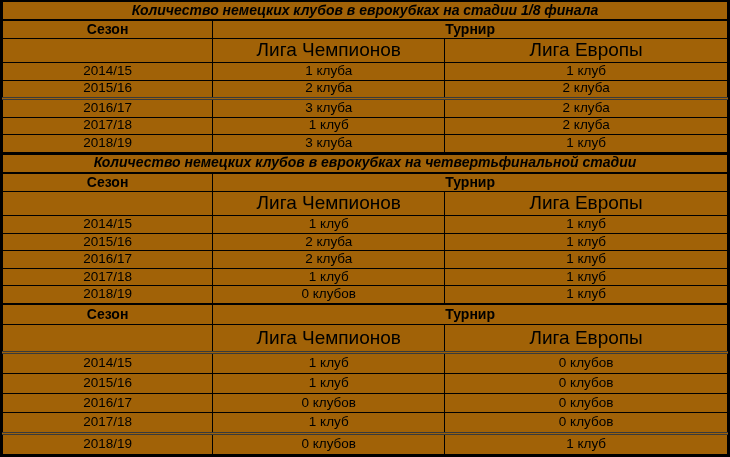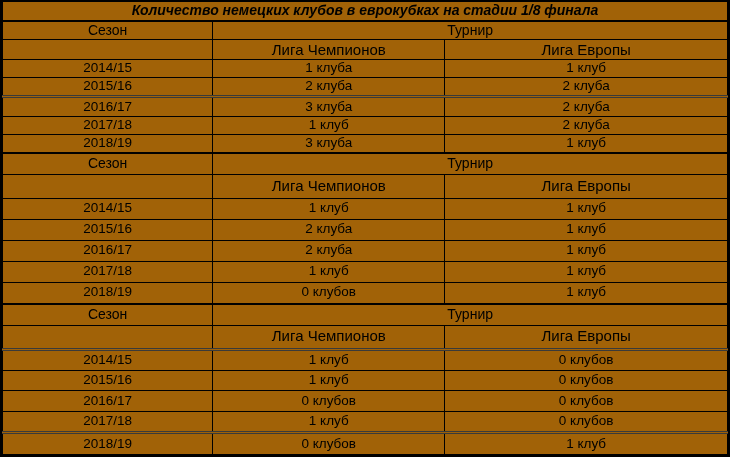--- a/index.html
+++ b/index.html
@@ -40,25 +40,25 @@
   }
   .title-row td {
     font-weight: bold;
     font-style: italic;
     font-size: 14px;
     border-top: 2px solid #000000;
     border-bottom: 2px solid #000000;
   }
   table.t0 .title-row td { border-top: none; }
   .header-row td {
-    font-weight: normal;
+    font-weight: bold;
     font-size: 14px;
     border-bottom: 1.5px solid #000000;
   }
-  .subheader-row td { font-size: 15px; }
+  .subheader-row td { font-size: 19px; }
   tr.sep-gray td { border-top: 3px double #3a3a3a; }
 </style>
 </head>
 <body>
 
 <div class="page">
 
   <table class="data-table t0">
     <colgroup>
         <col class="c-season">
@@ -106,20 +106,23 @@
     </tbody>
   </table>
 
   <table class="data-table t1">
     <colgroup>
         <col class="c-season">
         <col class="c-cl">
         <col class="c-el">
       </colgroup>
     <tbody>
+      <tr class="title-row">
+        <td colspan="3">Количество немецких клубов в еврокубках на четвертьфинальной стадии</td>
+      </tr>
       <tr class="header-row">
         <td>Сезон</td>
         <td colspan="2">Турнир</td>
       </tr>
       <tr class="subheader-row">
         <td></td>
         <td>Лига Чемпионов</td>
         <td>Лига Европы</td>
       </tr>
       <tr class="data-row">

